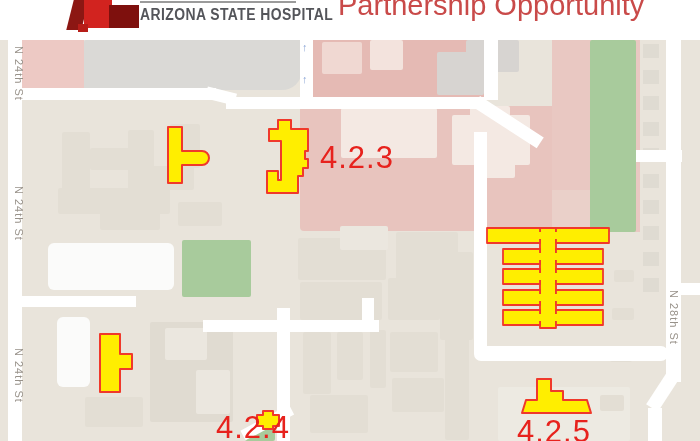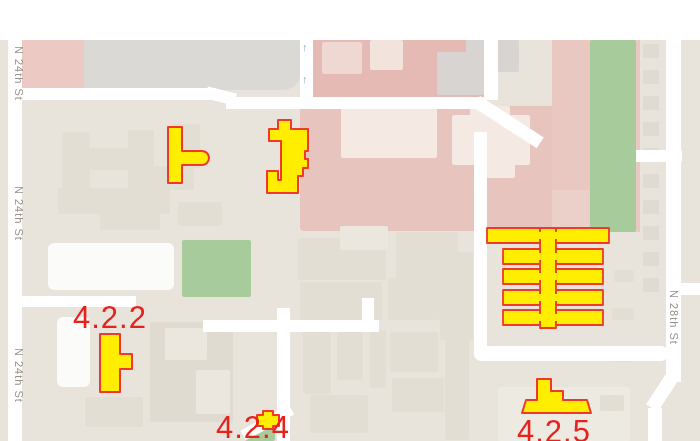--- a/index.html
+++ b/index.html
@@ -27,20 +27,29 @@
   .site-label{position:absolute;color:#e7221d;font-size:31px;line-height:1;letter-spacing:1px;white-space:nowrap;}
   .site-svg{position:absolute;}
   .bldg-column{position:absolute;width:16px;
        background:repeating-linear-gradient(to bottom,#dfdbd2 0 14px,rgba(0,0,0,0) 14px 26px);}
 </style>
 </head>
 <body>
 
 <div id="stage">
 
+  <div id="hdr">
+    <span class="logo-shape" style="left:70px;top:0;width:15px;height:30px;background:#8c1713;transform:skewX(-14deg);"></span>
+    <span class="logo-shape" style="left:84px;top:0;width:28px;height:28px;background:#d2231f;"></span>
+    <span class="logo-shape" style="left:109px;top:5px;width:30px;height:23px;background:#7e100d;"></span>
+    <span class="logo-shape" style="left:78px;top:24px;width:10px;height:8px;background:#b71d18;"></span>
+    <div id="org-rule"></div>
+    <div id="org">ARIZONA STATE HOSPITAL</div>
+    <div id="title">Partnership Opportunity</div>
+  </div>
 
   <div id="map">
 
     <div class="pink" style="left:22px;top:0;width:62px;height:50px;background:#edc9c4;"></div>
     <div class="bldg-gray" style="left:84px;top:0;width:218px;height:50px;background:#dad9d6;border-bottom-right-radius:20px;"></div>
     <div class="pink" style="left:313px;top:0;width:171px;height:58px;background:#e5bab4;"></div>
     <div class="pink" style="left:300px;top:66px;width:278px;height:125px;border-radius:4px;"></div>
     <div class="pink" style="left:552px;top:0;width:88px;height:192px;background:#e9c8c2;"></div>
     <div class="pink" style="left:552px;top:150px;width:84px;height:40px;background:#ead0c9;"></div>
     <div class="green" style="left:590px;top:0;width:46px;height:192px;"></div>
@@ -158,18 +167,18 @@
           <rect x="68" y="28" width="10" height="7"></rect>
         <rect x="52" y="48" width="10" height="7"></rect>
           <rect x="68" y="48" width="10" height="7"></rect>
         <rect x="52" y="69" width="10" height="7"></rect>
           <rect x="68" y="69" width="10" height="7"></rect>
         <rect x="52" y="89" width="10" height="7"></rect>
           <rect x="68" y="89" width="10" height="7"></rect>
       </g>
     </svg>
 
-    <div class="site-label" style="left:73px;top:262px;">4.2.2</div>
+    <div class="site-label" style="left:320px;top:102px;">4.2.3</div>
     <div class="site-label" style="left:216px;top:332px;margin-top:40px;">4.2.4</div>
     <div class="site-label" style="left:517px;top:376px;">4.2.5</div>
 
   </div>
 </div>
 
 </body></html>

